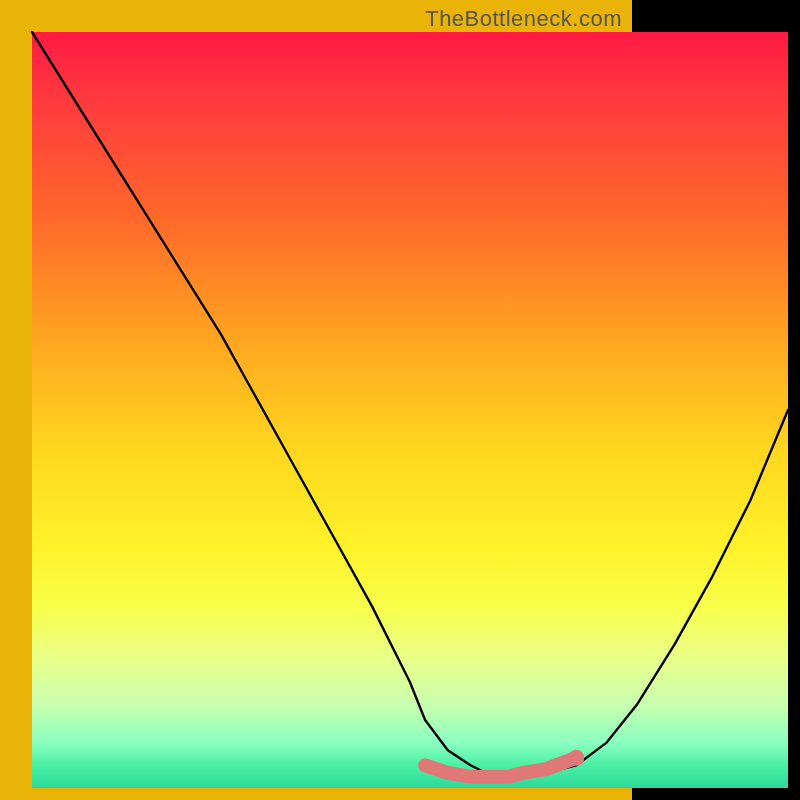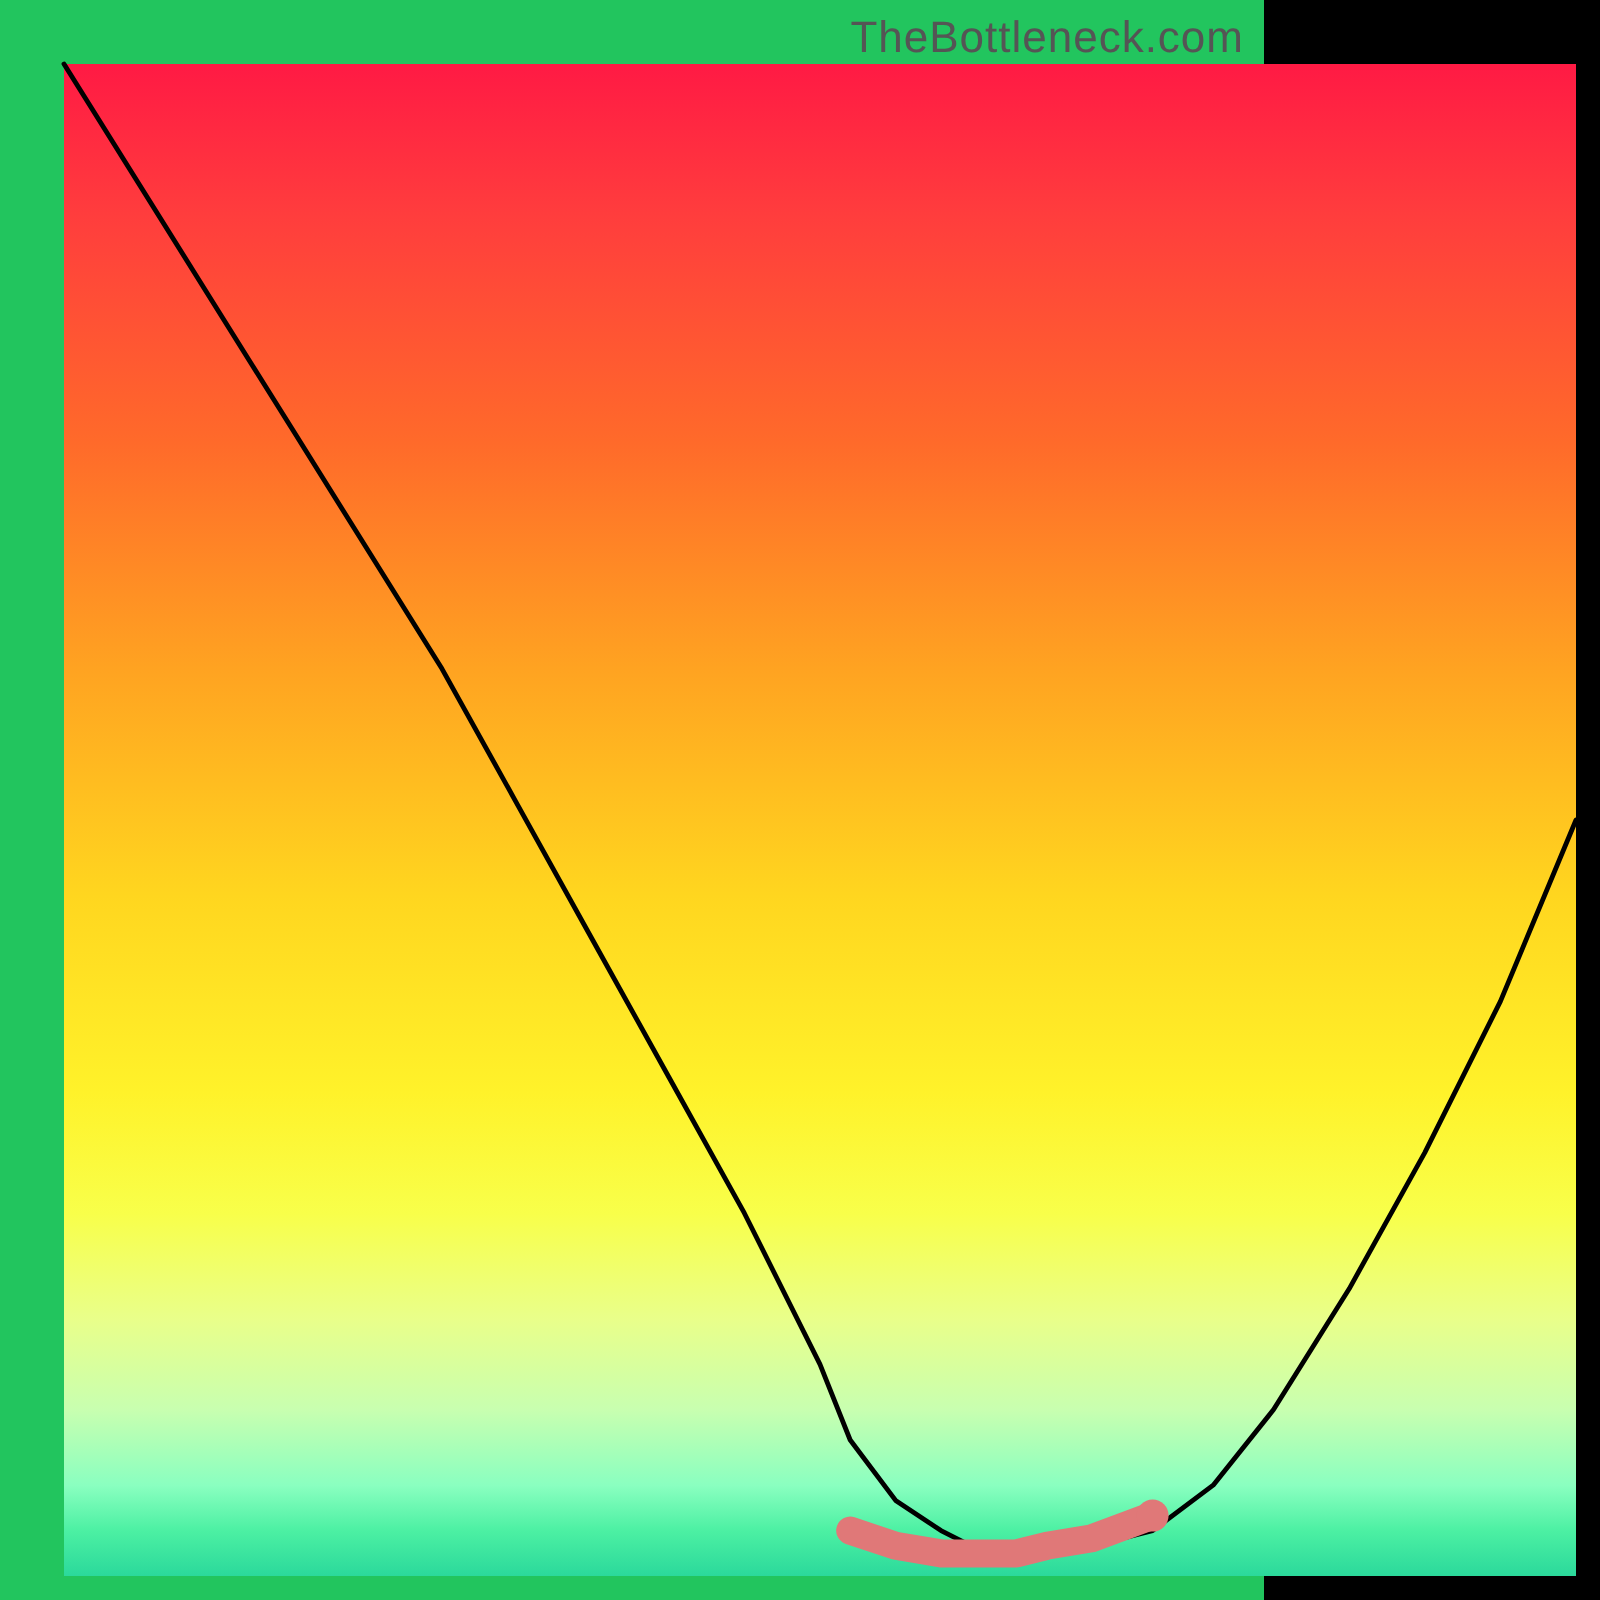--- a/index.html
+++ b/index.html
@@ -9,21 +9,21 @@
     height: 800px;
     background: #000;
     overflow: hidden;
     font-family: Arial, Helvetica, sans-serif;
   }
   .frame {
     position: absolute;
     left: 0; top: 0;
     width: 632px;
     height: 800px;
-    background: #22c55e;
+    background: #eab308;
   }
   .plot-area {
     position: absolute;
     left: 32px;
     top: 32px;
     width: 756px;
     height: 756px;
     background: linear-gradient(
       to bottom,
       #ff1a44 0%,

